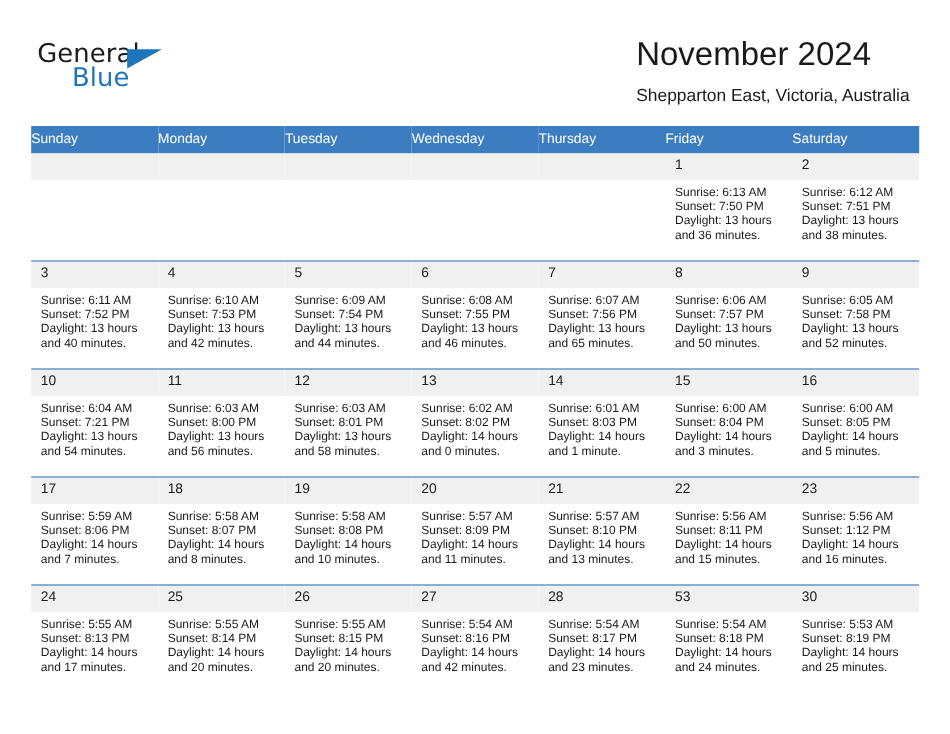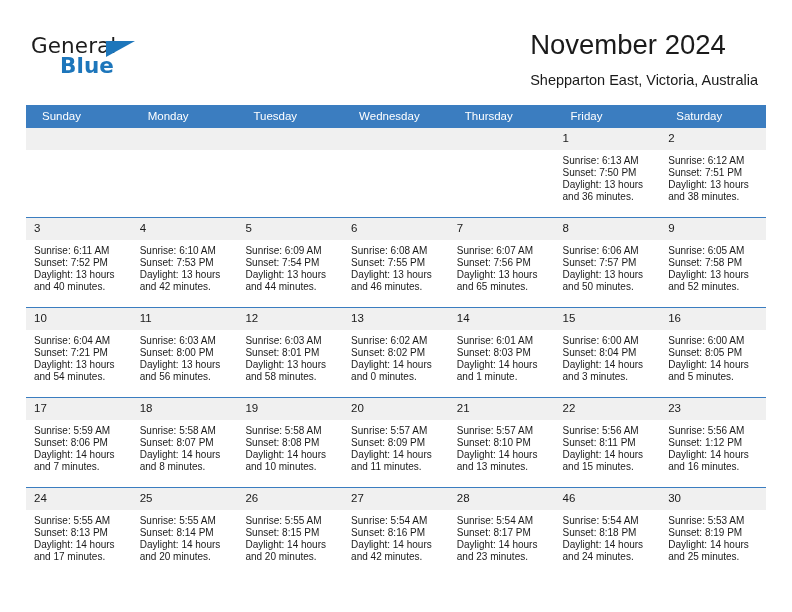--- a/index.html
+++ b/index.html
@@ -46,21 +46,21 @@
     font-weight: 400;
   }
   .brand-blue {
     position: absolute;
     left: 29px;
     top: 20px;
     font-size: 21.5px;
     letter-spacing: 0.1px;
     color: #1d76bb;
     font-family: "DejaVu Sans", sans-serif;
-    font-weight: 700;
+    font-weight: 400;
   }
   .brand-mark {
     position: absolute;
     left: 75px;
     top: 8px;
     width: 0;
     height: 0;
     border-left: 29px solid #1d76bb;
     border-bottom: 16px solid transparent;
   }
@@ -95,21 +95,21 @@
     width: 740px;
     border-collapse: collapse;
     table-layout: fixed;
   }
   .calendar th {
     background: #3b7dc0;
     color: #ffffff;
     font-size: 11.5px;
     font-weight: 400;
     text-align: left;
-    padding: 5px 0 5px 16px;
+    padding: 5px 0 5px 0;
     height: 11px;
     line-height: 13px;
     border: none;
   }
   .calendar td {
     vertical-align: top;
     padding: 0;
     width: 105.7px;
     border-top: 1px solid #3b7dc0;
     background: #ffffff;
@@ -449,21 +449,21 @@
           <td>
             <div class="daynum">28</div>
             <div class="cellbody">
               <div>Sunrise: 5:54 AM</div>
               <div>Sunset: 8:17 PM</div>
               <div>Daylight: 14 hours</div>
               <div>and 23 minutes.</div>
             </div>
           </td>
           <td>
-            <div class="daynum">46</div>
+            <div class="daynum">53</div>
             <div class="cellbody">
               <div>Sunrise: 5:54 AM</div>
               <div>Sunset: 8:18 PM</div>
               <div>Daylight: 14 hours</div>
               <div>and 24 minutes.</div>
             </div>
           </td>
           <td>
             <div class="daynum">30</div>
             <div class="cellbody">

